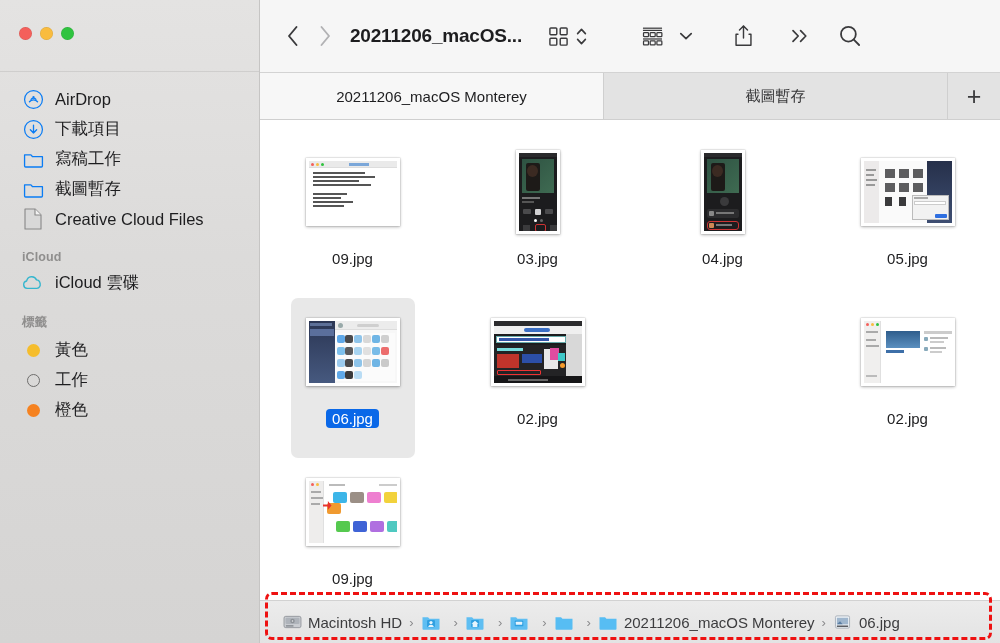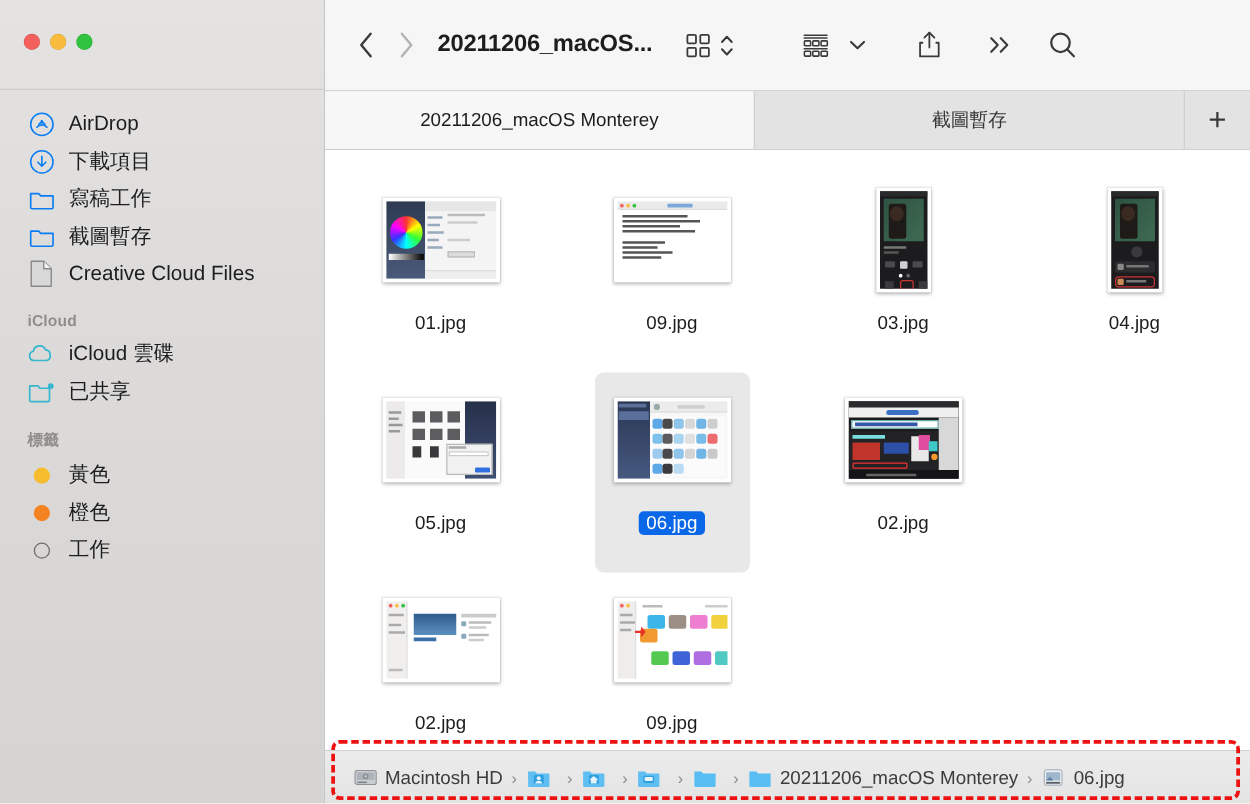--- a/index.html
+++ b/index.html
@@ -295,49 +295,40 @@
 
       <div class="sb-section">iCloud</div>
       <div class="sb-item">
         <span class="sb-icon">
           <svg width="22" height="16" viewBox="0 0 24 17" fill="none" stroke="#35b6ce" stroke-width="1.5" stroke-linejoin="round">
             <path d="M5.6 14.4a4.1 4.1 0 0 1-.5-8.1 5.6 5.6 0 0 1 10.7-1.2 3.9 3.9 0 0 1 3.9 4 4 4 0 0 1-3.4 5.3z"></path>
           </svg>
         </span>
         <span>iCloud 雲碟</span>
       </div>
-      <div class="sb-item">
-        <span class="sb-icon">
-          <svg width="22" height="19" viewBox="0 0 24 21" fill="none" stroke="#35b6ce" stroke-width="1.5" stroke-linejoin="round">
-            <path d="M1.8 5.2h7.3l1.8 2.1h8.4v10.6a1.2 1.2 0 0 1-1.2 1.2H3a1.2 1.2 0 0 1-1.2-1.2z"></path>
-            <circle cx="20.4" cy="5.4" r="2.6" fill="#35b6ce" stroke="none"></circle>
-          </svg>
-        </span>
-        <span>已共享</span>
-      </div>
 
 
       <div class="sb-section">標籤</div>
       <div class="sb-item">
         <span class="sb-icon">
           <span class="tag-dot" style="background:#f5bd2d"></span>
         </span>
         <span>黃色</span>
       </div>
       <div class="sb-item">
         <span class="sb-icon">
+          <span class="tag-dot hollow"></span>
+        </span>
+        <span>工作</span>
+      </div>
+      <div class="sb-item">
+        <span class="sb-icon">
           <span class="tag-dot" style="background:#f58220"></span>
         </span>
         <span>橙色</span>
-      </div>
-      <div class="sb-item">
-        <span class="sb-icon">
-          <span class="tag-dot hollow"></span>
-        </span>
-        <span>工作</span>
       </div>
     </div>
   </div>
 
   <div id="main">
 
     <div id="toolbar">
       <div class="nav-arrows">
         <span class="tb-btn">
           <svg width="13" height="22" viewBox="0 0 13 22" fill="none" stroke="#3a3a3c" stroke-width="1.9" stroke-linecap="round" stroke-linejoin="round">
@@ -429,43 +420,20 @@
       <div class="tab inactive">
         <span>截圖暫存</span>
       </div>
       <div id="tab-add">
         <span>+</span>
       </div>
     </div>
 
     <div id="filegrid">
 
-      <div class="file-cell">
-        <div class="thumb-wrap">
-          <div class="thumb" style="width:94px;height:68px">
-            <div class="thumb-inner" style="background:#f4f4f4">
-              <div class="mini" style="left:0;top:0;width:36%;height:100%;background:linear-gradient(180deg,#2e3a52,#4a5a78)"></div>
-              <div class="mini" style="left:3px;top:12px;width:26px;height:26px;border-radius:50%;background:conic-gradient(#f33,#ff0,#3f3,#0ff,#33f,#f0f,#f33)"></div>
-              <div class="mini" style="left:2px;top:42px;width:28px;height:5px;background:linear-gradient(90deg,#fff,#000)"></div>
-              <div class="mini" style="left:36%;top:0;right:0;height:8px;background:#e6e6e6"></div>
-              <div class="mini" style="left:38%;top:12px;width:12px;height:2px;background:#9ab"></div>
-              <div class="mini" style="left:38%;top:18px;width:10px;height:2px;background:#9ab"></div>
-              <div class="mini" style="left:38%;top:24px;width:13px;height:2px;background:#9ab"></div>
-              <div class="mini" style="left:38%;top:30px;width:9px;height:2px;background:#9ab"></div>
-              <div class="mini" style="left:38%;top:36px;width:12px;height:2px;background:#9ab"></div>
-              <div class="mini" style="left:56%;top:10px;width:30px;height:2px;background:#bbb"></div>
-              <div class="mini" style="left:56%;top:16px;width:24px;height:2px;background:#ccc"></div>
-              <div class="mini" style="left:56%;top:30px;width:18px;height:2px;background:#ccc"></div>
-              <div class="mini" style="left:56%;top:40px;width:22px;height:5px;background:#ddd;border:.5px solid #bbb"></div>
-              <div class="mini" style="left:36%;bottom:0;right:0;height:7px;background:#eee;border-top:.5px solid #ddd"></div>
-            </div>
-          </div>
-        </div>
-        <span class="file-label">01.jpg</span>
-      </div>
 
       <div class="file-cell">
         <div class="thumb-wrap">
           <div class="thumb" style="width:94px;height:68px">
             <div class="thumb-inner" style="background:#ffffff">
               <div class="mini" style="left:0;top:0;right:0;height:7px;background:#eaeaea;border-bottom:.5px solid #ddd"></div>
               <div class="mini" style="left:2px;top:2px;width:3px;height:3px;border-radius:50%;background:#f4605b"></div>
               <div class="mini" style="left:7px;top:2px;width:3px;height:3px;border-radius:50%;background:#f9bc3f"></div>
               <div class="mini" style="left:12px;top:2px;width:3px;height:3px;border-radius:50%;background:#2fc33f"></div>
               <div class="mini" style="left:40px;top:2px;width:20px;height:3px;background:#7ba7d9"></div>

